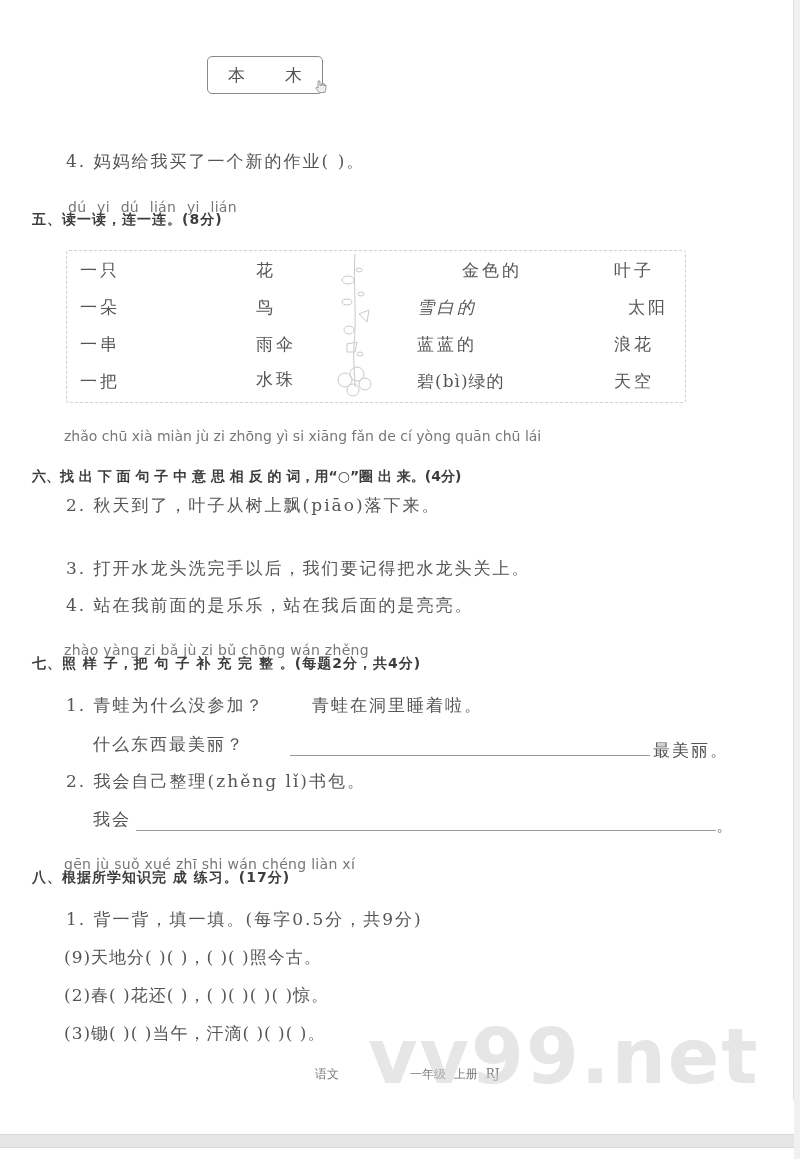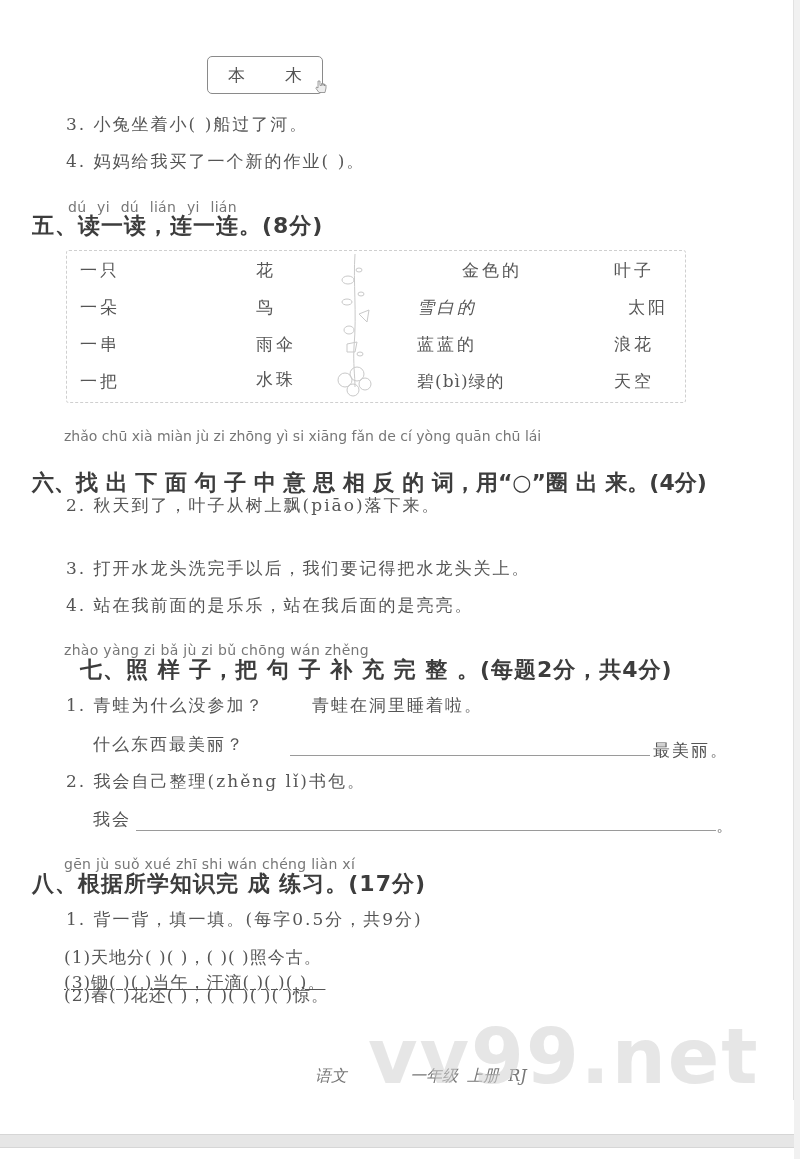--- a/index.html
+++ b/index.html
@@ -14,53 +14,52 @@
 
   .char-box {
     position: absolute; left: 207px; top: 56px; width: 114px; height: 36px;
     border: 1.5px solid #8a8a8a; border-radius: 5px; background: #fff;
     display: flex; align-items: center; justify-content: space-around;
     font-size: 17px; color: #555;
   }
   .cursor-icon { position: absolute; left: 315px; top: 80px; width: 12px; height: 14px; }
 
   .q-line { font-size: 17px; color: #555; letter-spacing: 2px; }
-  .sec-title { font-family: "DejaVu Sans", "Liberation Sans", sans-serif; font-weight: bold; font-size: 22px; color: #3d3d3d; letter-spacing: 1px; }
+  .sec-title { font-family: "DejaVu Sans", "Liberation Sans", sans-serif; font-weight: bold; font-size: 14px; color: #3d3d3d; letter-spacing: 1px; }
   .pinyin { font-family: "DejaVu Sans", "Liberation Sans", sans-serif; font-size: 14px; color: #777; letter-spacing: 0.3px; }
 
   .match-box {
     position: absolute; left: 66px; top: 250px; width: 618px; height: 151px;
     border: 1px dashed #cfcfcf; border-radius: 3px;
   }
   .match-cell { position: absolute; font-size: 17px; color: #555; letter-spacing: 3px; white-space: nowrap; }
   .vine { position: absolute; left: 335px; top: 252px; width: 40px; height: 150px; }
 
   .answer-line { position: absolute; border-bottom: 1.3px solid #9a9a9a; height: 0; }
 
-  .footer { font-size: 16px; color: #777; font-style: italic; }
+  .footer { font-size: 12px; color: #777; }
   .watermark {
     position: absolute; left: 368px; top: 1012px; font-family: "DejaVu Sans", "Liberation Sans", sans-serif;
     font-weight: bold; font-size: 76px; color: rgba(210,210,210,0.55); letter-spacing: 2px;
   }
   .bottom-bar { position: absolute; left: 0; top: 1134px; width: 794px; height: 12px; background: #e6e6e6; border-top: 1px solid #d6d6d6; border-bottom: 1px solid #d6d6d6; }
 </style>
 </head>
 <body>
 
 <div class="page">
 
   <div class="char-box serif">
     <span>本</span>
     <span>木</span>
   </div>
   <svg class="cursor-icon" viewBox="0 0 12 14">
     <path d="M3 1 L3 8 L1.5 7 L1 8.5 L4 12.5 L10 12.5 L11 8 L11 5 L9.5 5 L9.5 6 L9.5 4 L8 4 L8 5.5 L8 3.5 L6.5 3.5 L6.5 5.5 L5 5.5 L5 1 Z" fill="#eee" stroke="#888" stroke-width="0.8"></path>
   </svg>
 
-  <div class="abs q-line serif" style="left:66px; top:113px;">3. 小兔坐着小(      )船过了河。</div>
   <div class="abs q-line serif" style="left:66px; top:150px;">4. 妈妈给我买了一个新的作业(      )。</div>
 
   <div class="abs pinyin" style="left:68px; top:199px; word-spacing:6px;">dú  yi  dú     lián  yi  lián</div>
   <div class="abs sec-title" style="left:32px; top:211px;">五、读一读，连一连。(8分)</div>
 
   <div class="match-box"></div>
 
   <div class="match-cell serif" style="left:80px; top:259px;">一只</div>
   <div class="match-cell serif" style="left:80px; top:296px;">一朵</div>
   <div class="match-cell serif" style="left:80px; top:333px;">一串</div>
@@ -99,37 +98,37 @@
   <div class="match-cell serif" style="left:614px; top:333px;">浪花</div>
   <div class="match-cell serif" style="left:614px; top:370px;">天空</div>
 
   <div class="abs pinyin" style="left:64px; top:428px; letter-spacing:0px;">zhǎo chū xià miàn  jù   zi  zhōng  yì    si  xiāng fǎn  de    cí       yòng              quān chū  lái</div>
   <div class="abs sec-title" style="left:32px; top:441px; letter-spacing:0px;margin-top:27px;">六、找 出 下 面 句 子  中  意 思 相 反 的 词，用“○”圈 出 来。(4分)</div>
   <div class="abs q-line serif" style="left:66px; top:494px;">2. 秋天到了，叶子从树上飘(piāo)落下来。</div>
   <div class="abs q-line serif" style="left:66px; top:557px;">3. 打开水龙头洗完手以后，我们要记得把水龙头关上。</div>
   <div class="abs q-line serif" style="left:66px; top:594px;">4. 站在我前面的是乐乐，站在我后面的是亮亮。</div>
 
   <div class="abs pinyin" style="left:64px; top:642px;">zhào yàng  zi       bǎ   jù   zi  bǔ  chōng wán zhěng</div>
-  <div class="abs sec-title" style="left:32px; top:655px;margin-left:48px;">七、照 样 子，把 句 子 补 充 完 整 。(每题2分，共4分)</div>
+  <div class="abs sec-title" style="left:32px; top:655px;">七、照 样 子，把 句 子 补 充 完 整 。(每题2分，共4分)</div>
   <div class="abs q-line serif" style="left:66px; top:694px;">1. 青蛙为什么没参加？</div>
   <div class="abs q-line serif" style="left:312px; top:694px;">青蛙在洞里睡着啦。</div>
   <div class="abs q-line serif" style="left:93px; top:733px;">什么东西最美丽？</div>
   <div class="answer-line" style="left:290px; top:755px; width:360px;"></div>
   <div class="abs q-line serif" style="left:653px; top:733px;margin-top:6px;">最美丽。</div>
   <div class="abs q-line serif" style="left:66px; top:770px;">2. 我会自己整理(zhěng lǐ)书包。</div>
   <div class="abs q-line serif" style="left:93px; top:808px;">我会</div>
   <div class="answer-line" style="left:136px; top:830px; width:580px;"></div>
   <div class="abs q-line serif" style="left:716px; top:814px;">。</div>
 
   <div class="abs pinyin" style="left:64px; top:856px;">gēn  jù  suǒ xué  zhī   shi  wán chéng  liàn   xí</div>
   <div class="abs sec-title" style="left:32px; top:869px;">八、根据所学知识完 成 练习。(17分)</div>
   <div class="abs q-line serif" style="left:66px; top:908px;">1. 背一背，填一填。(每字0.5分，共9分)</div>
-  <div class="abs q-line serif" style="left:64px; top:946px; letter-spacing:1px;">(1)天地分(      )(      )，(      )(      )照今古。</div>
+  <div class="abs q-line serif" style="left:64px; top:946px; letter-spacing:1px;">(9)天地分(      )(      )，(      )(      )照今古。</div>
   <div class="abs q-line serif" style="left:64px; top:984px; letter-spacing:1px;">(2)春(      )花还(      )，(      )(      )(      )(      )惊。</div>
-  <div class="abs q-line serif" style="left:64px; top:971px; letter-spacing:1px;text-decoration:underline;">(3)锄(      )(      )当午，汗滴(      )(      )(      )。</div>
+  <div class="abs q-line serif" style="left:64px; top:1022px; letter-spacing:1px;">(3)锄(      )(      )当午，汗滴(      )(      )(      )。</div>
 
   <div class="abs footer serif" style="left:315px; top:1066px;">语文</div>
   <div class="abs footer serif" style="left:410px; top:1066px; word-spacing:4px;">一年级  上册  RJ</div>
 
   <div class="watermark">vv99.net</div>
 </div>
 
 <div class="right-edge"></div>
 <div class="bottom-bar"></div>
 

